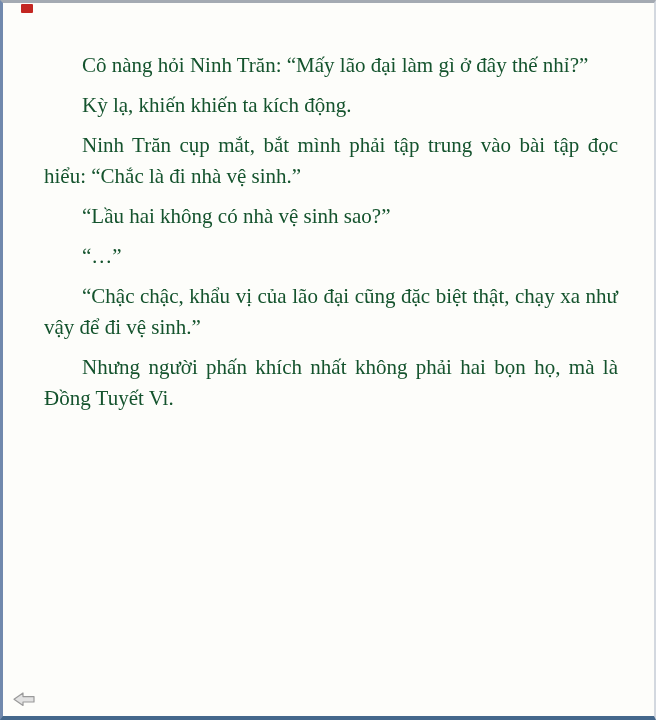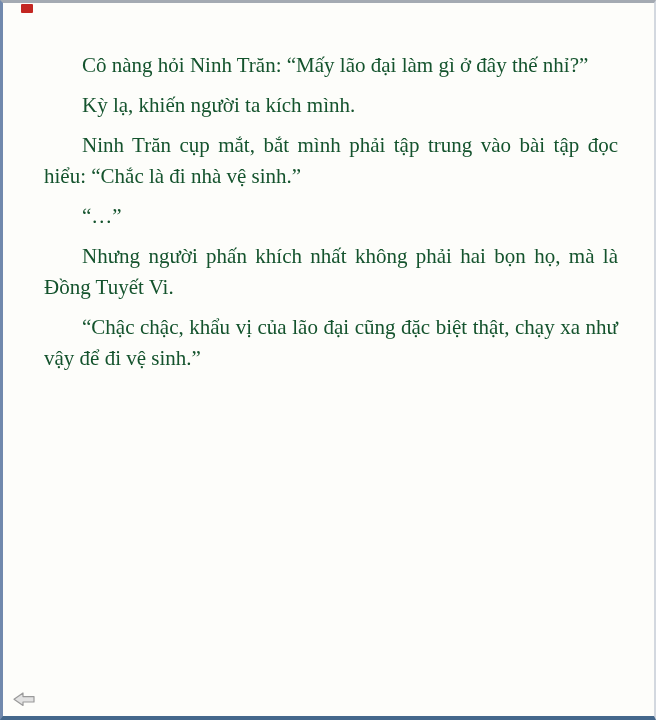--- a/index.html
+++ b/index.html
@@ -58,24 +58,25 @@
 </style>
 </head>
 <body>
 
 <div class="page">
 
   <div class="red-marker"></div>
 
   <div class="text-body">
     <p>Cô nàng hỏi Ninh Trăn: “Mấy lão đại làm gì ở đây thế nhỉ?”</p>
-    <p>Kỳ lạ, khiến người ta kích mình.</p>
+    <p>Kỳ lạ, khiến khiến ta kích động.</p>
     <p>Ninh Trăn cụp mắt, bắt mình phải tập trung vào bài tập đọc hiểu: “Chắc là đi nhà vệ sinh.”</p>
+    <p>“Lầu hai không có nhà vệ sinh sao?”</p>
     <p>“…”</p>
+    <p>“Chậc chậc, khẩu vị của lão đại cũng đặc biệt thật, chạy xa như vậy để đi vệ sinh.”</p>
     <p>Nhưng người phấn khích nhất không phải hai bọn họ, mà là Đồng Tuyết Vi.</p>
-    <p>“Chậc chậc, khẩu vị của lão đại cũng đặc biệt thật, chạy xa như vậy để đi vệ sinh.”</p>
   </div>
 
   <svg class="back-arrow" viewBox="0 0 24 17" xmlns="http://www.w3.org/2000/svg">
     <path d="M2 8.2 L11 2 L11 5.6 L22 5.6 L22 11 L11 11 L11 14.5 Z" fill="#e2e2e2" stroke="#9a9a9a" stroke-width="1.2" stroke-linejoin="round"></path>
   </svg>
 
 </div>
 
 </body></html>

